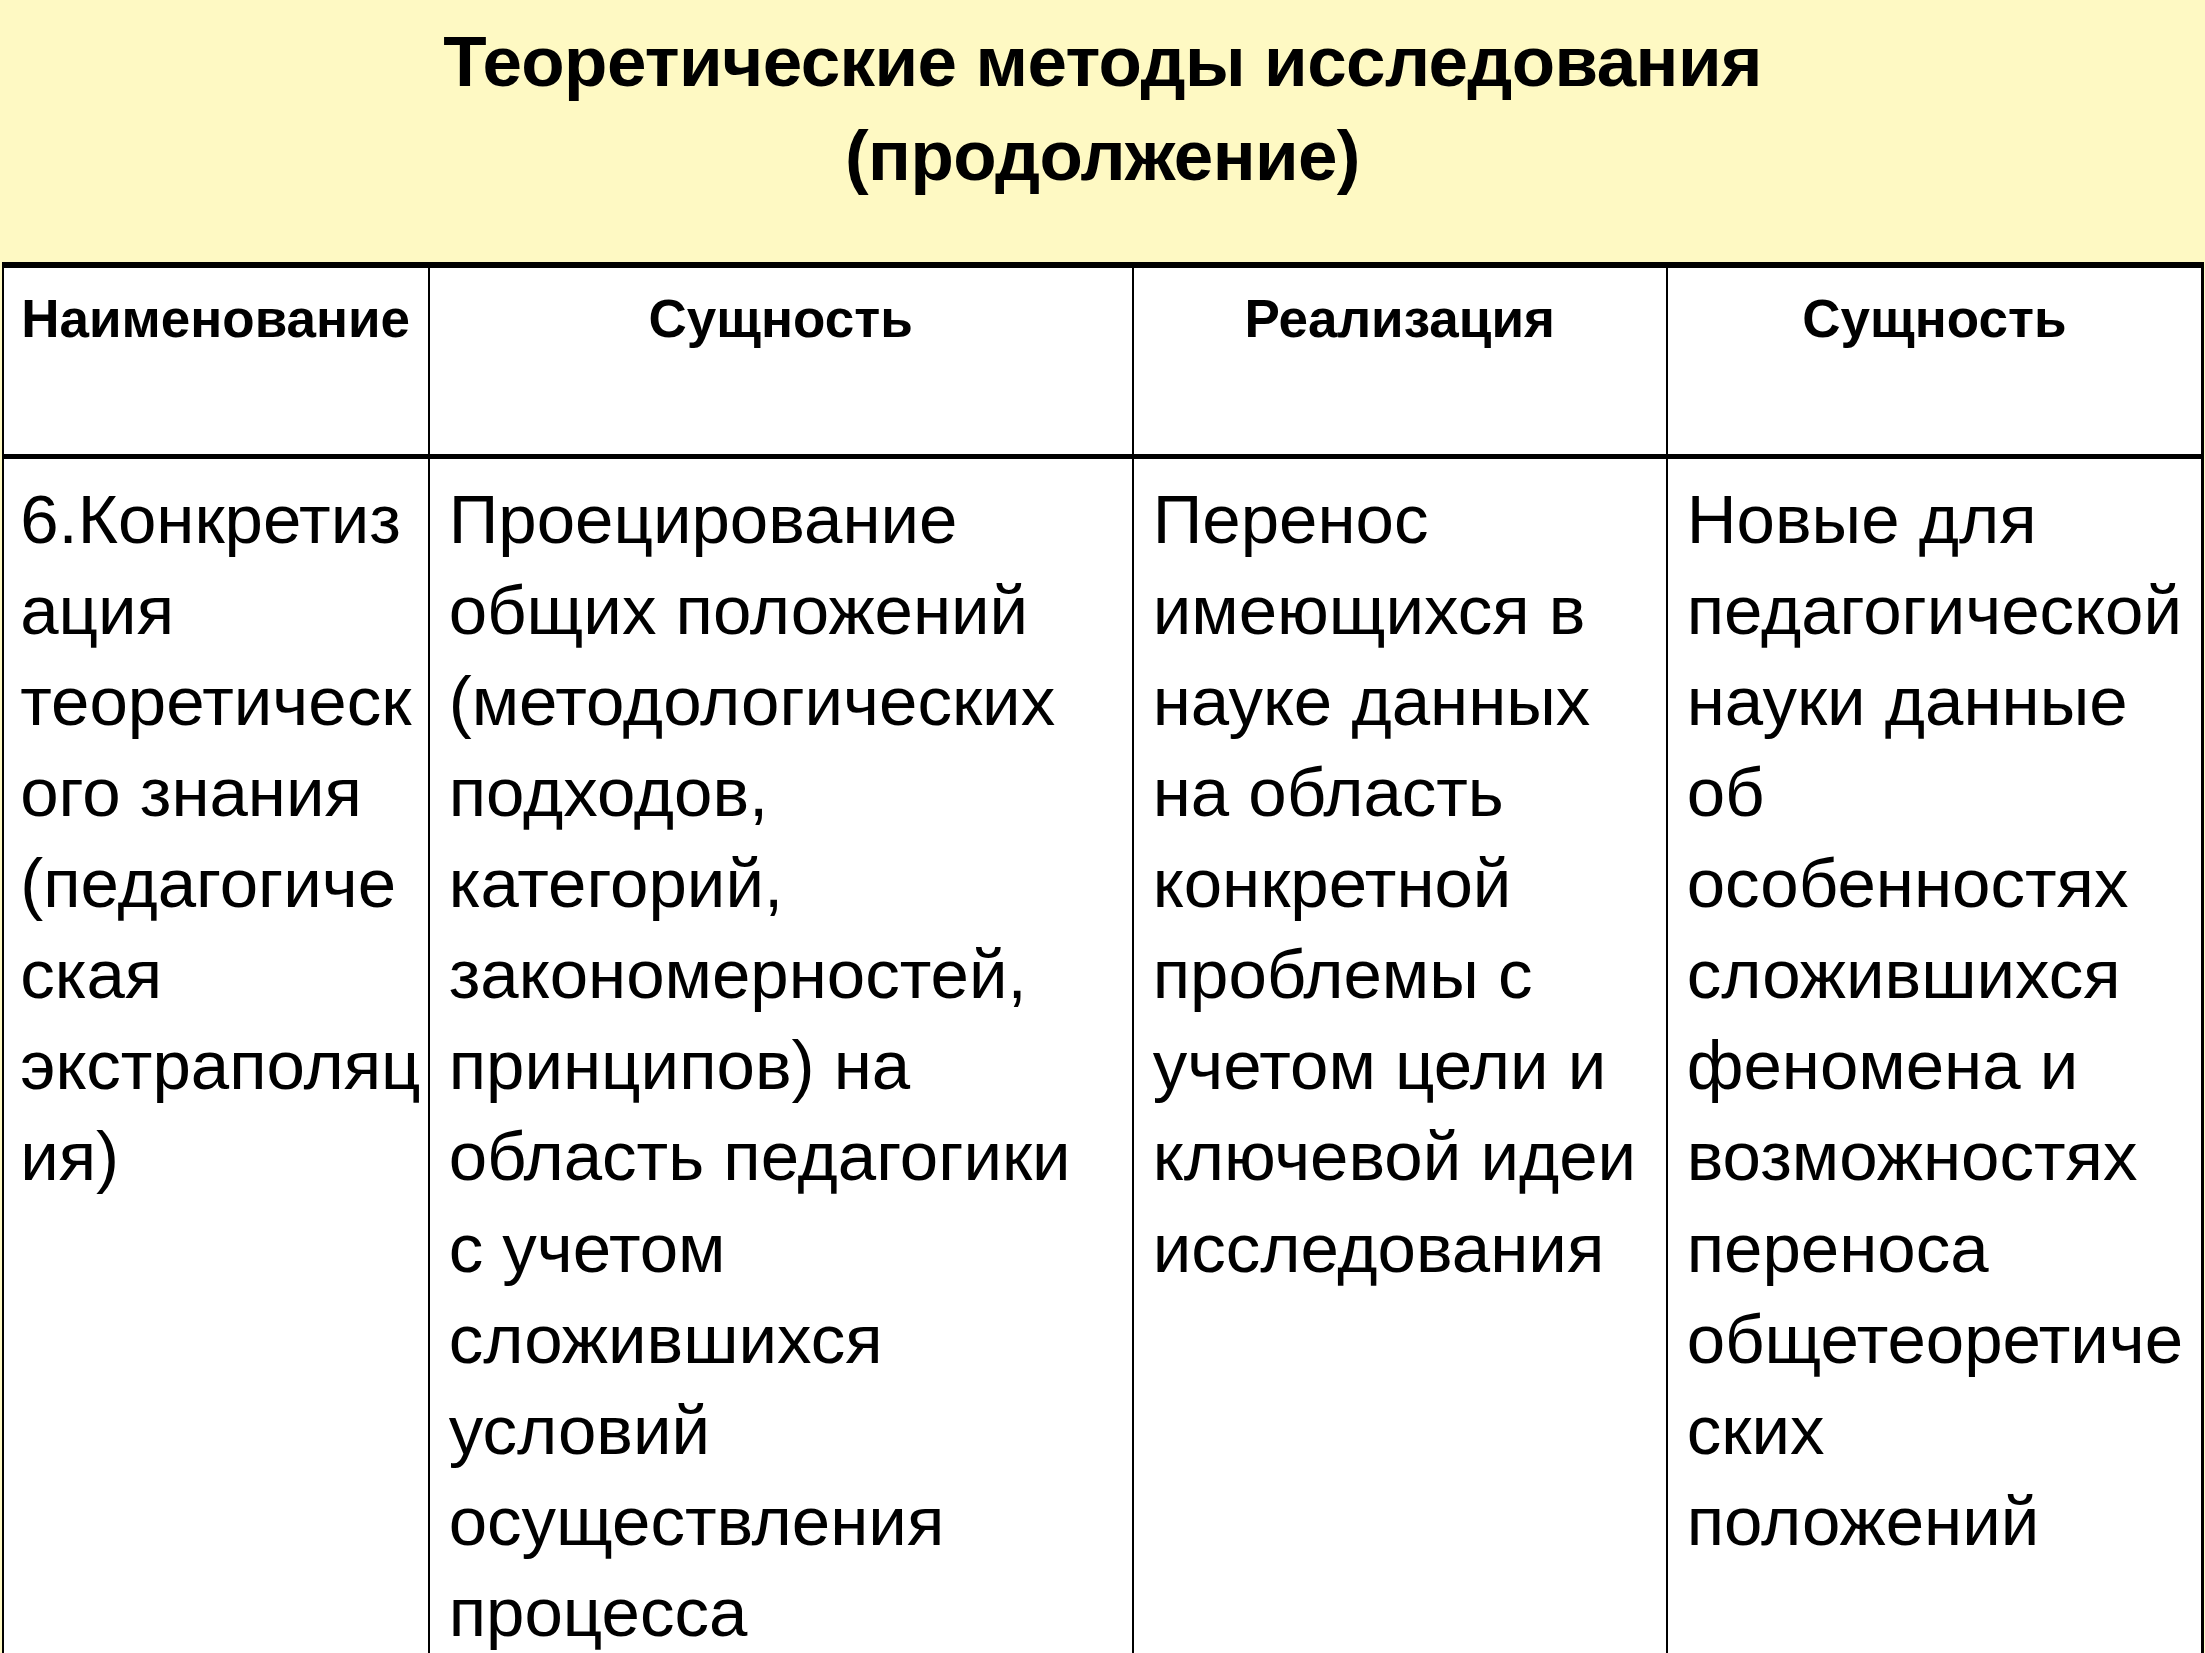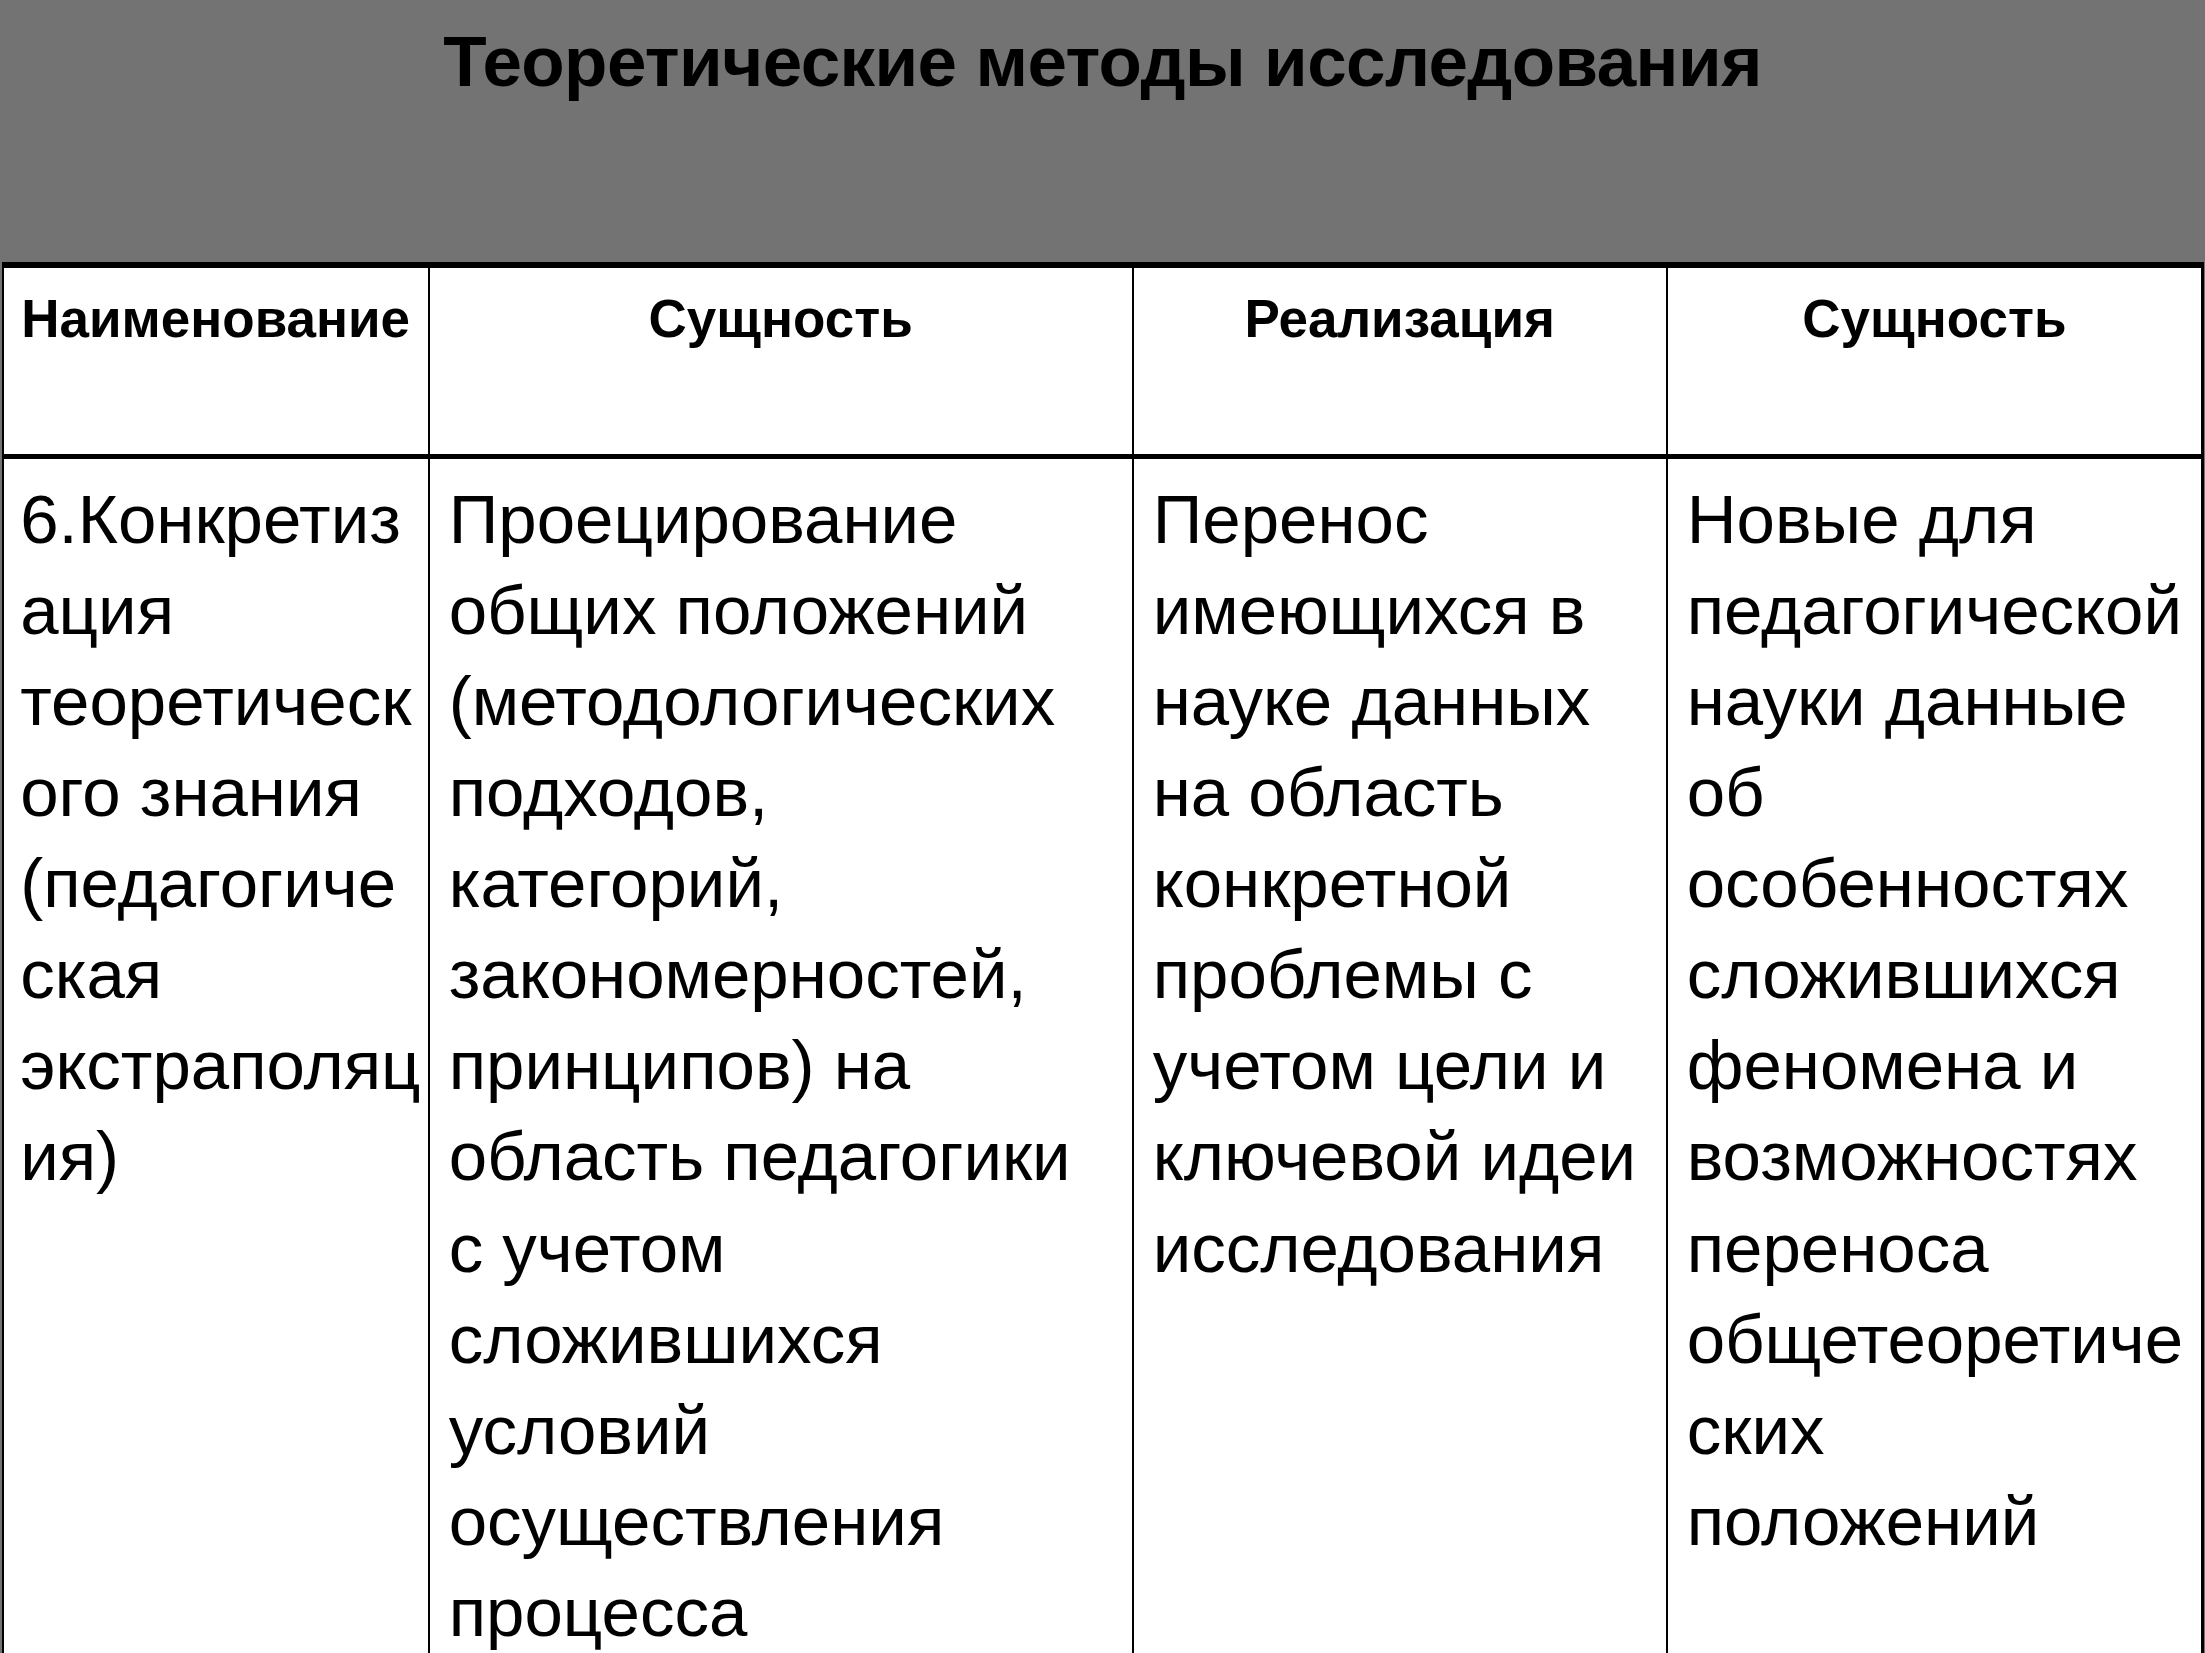--- a/index.html
+++ b/index.html
@@ -12,21 +12,21 @@
     height: 1654px;
     font-family: "Liberation Sans", sans-serif;
     color: #000000;
     overflow: hidden;
   }
 
   .slide {
     position: relative;
     width: 2205px;
     height: 1654px;
-    background: #737373;
+    background: #fef9c3;
     box-sizing: border-box;
   }
 
   
   .title-block {
     position: absolute;
     left: 0;
     top: 15.4px;
     width: 2205px;
     text-align: center;
@@ -102,20 +102,21 @@
     padding-right: 5.5px;
   }
 </style>
 </head>
 <body>
 
 <div class="slide">
 
   <div class="title-block">
     <span class="title-line">Теоретические методы исследования</span>
+    <span class="title-line">(продолжение)</span>
   </div>
 
   <div class="table-wrap">
     <table class="grid">
       <colgroup>
         <col class="c1">
         <col class="c2">
         <col class="c3">
         <col class="c4">
       </colgroup>

